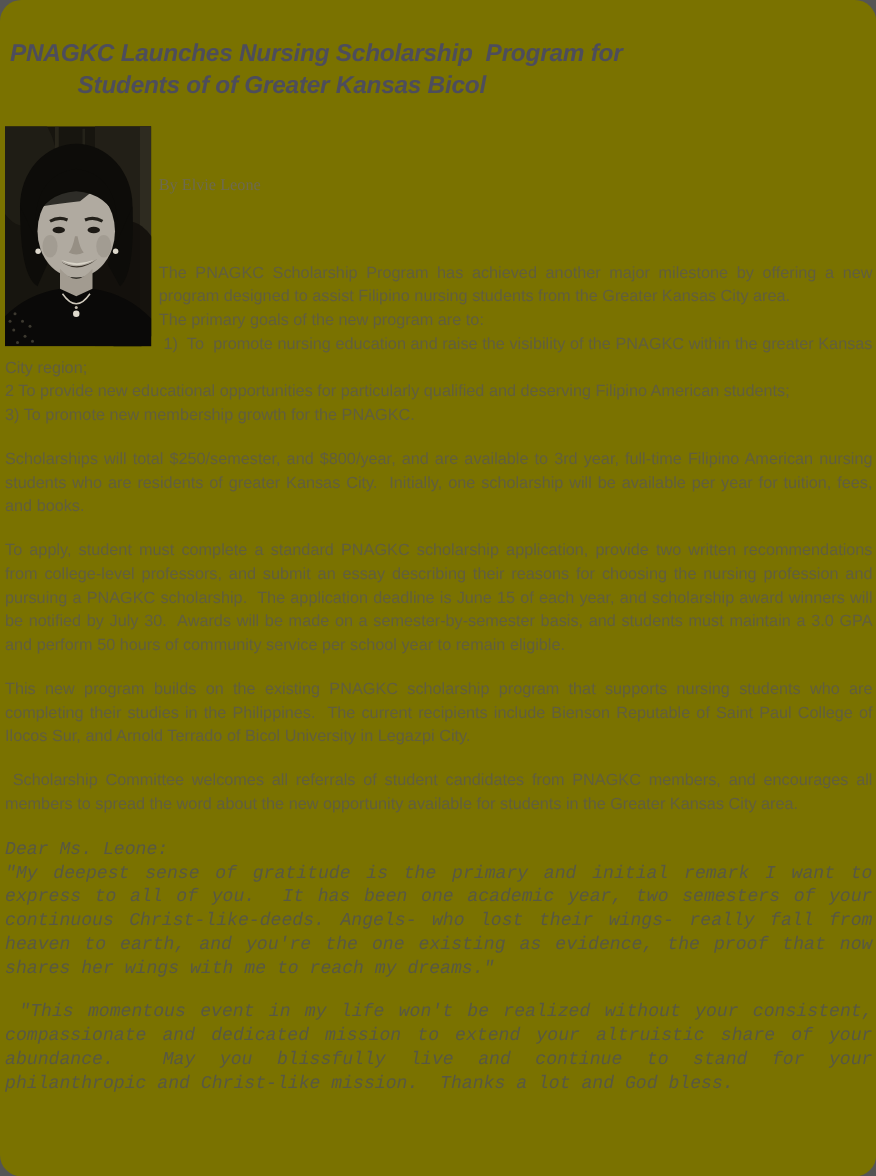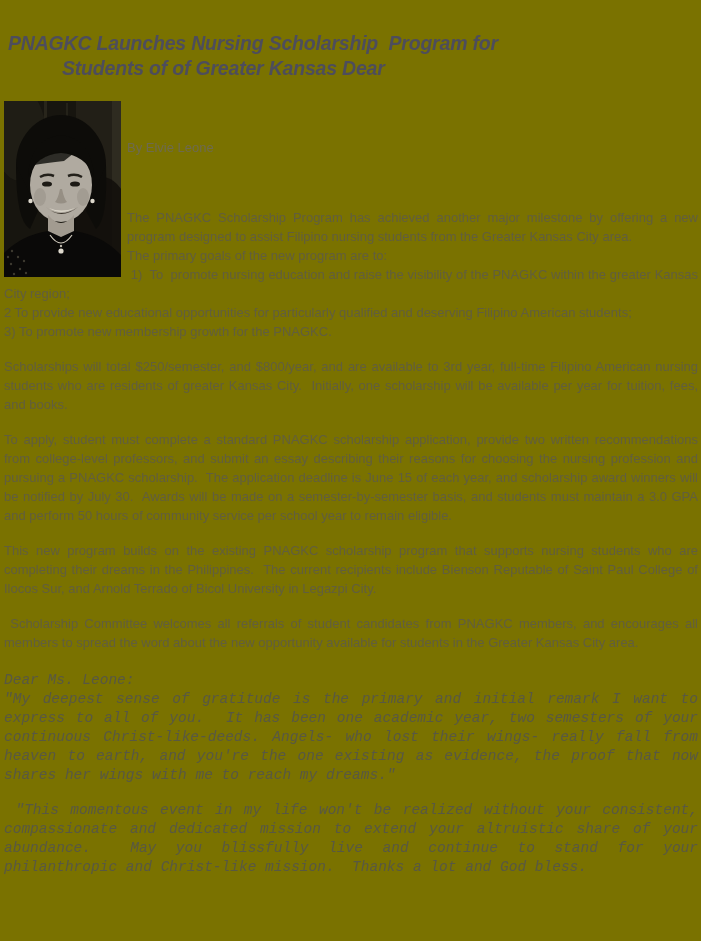--- a/index.html
+++ b/index.html
@@ -10,20 +10,21 @@
     --serif-text:#585843;
   }
   html,body{margin:0;padding:0;background:#555;}
   .page{
     width:701px;height:941px;
     background:var(--background,#7a7200);
     overflow:hidden;
     font-family:"Liberation Sans",sans-serif;
     position:relative;
     margin:0 auto;
+    border-radius:17px;
   }
   .title{
     margin:31px 8px 0 8px;
     font-style:italic;font-weight:bold;
     font-size:19.5px;line-height:25px;
     color:var(--title,#4d4d5c);
     letter-spacing:-0.2px;
   }
   .title .line{display:block;white-space:pre;}
   .title .line2{margin-left:54px;}
@@ -37,20 +38,21 @@
     margin:1px 6px 2px 0;
   }
   .photo-wrap svg{display:block;}
   .byline{
     padding-left:18px;
     margin-bottom:13px;
     font-size:13px;line-height:19px;
     color:var(--byline-text,#6e6a4e);
     text-align:left;
     white-space:pre-wrap;
+    font-family:Liberation Serif, serif;
   }
   p.sans{
     margin:16px 0;
     font-size:13px;line-height:19px;
     color:var(--body-text,#615e3e);
     text-align:justify;
     white-space:pre-wrap;
     -webkit-hyphens:auto;hyphens:auto;
   }
   p.sans.first{margin-top:0;}
@@ -66,21 +68,21 @@
   .letter p{margin:0;font-style:italic;font-family:Liberation Mono, monospace;}
   .letter p.quote2{margin-top:16px;}
 </style>
 </head>
 <body>
 
 <div class="page">
 
   <div class="title">
     <span class="line line1">PNAGKC Launches Nursing Scholarship  Program for</span>
-    <span class="line line2">Students of of Greater Kansas Dear</span>
+    <span class="line line2">Students of of Greater Kansas Bicol</span>
   </div>
 
   <div class="content">
 
     <div class="photo-wrap">
       <svg viewBox="0 0 117 176" width="117" height="176" role="img">
         <rect width="117" height="176" fill="#17150f"></rect>
         <rect x="72" y="0" width="45" height="176" fill="#221f17"></rect>
         <rect x="108" y="0" width="9" height="176" fill="#2e2b20"></rect>
         <ellipse cx="16" cy="34" rx="26" ry="46" fill="#242118" opacity="0.7"></ellipse>
@@ -142,21 +144,21 @@
     <p class="sans first">The PNAGKC Scholarship Program has achieved another major milestone by offering a new program designed to assist Filipino nursing students from the Greater Kansas City area.
 The primary goals of the new program are to:
  1)  To  promote nursing education and raise the visibility of the PNAGKC within the greater Kansas City region;
 2 To provide new educational opportunities for particularly qualified and deserving Filipino American students;
 3) To promote new membership growth for the PNAGKC.</p>
 
     <p class="sans">Scholarships will total $250/semester, and $800/year, and are available to 3rd year, full-time Filipino American nursing students who are residents of greater Kansas City.  Initially, one scholarship will be available per year for tuition, fees, and books.</p>
 
     <p class="sans">To apply, student must complete a standard PNAGKC scholarship application, provide two written recommendations from college-level professors, and submit an essay describing their reasons for choosing the nursing profession and pursuing a PNAGKC scholarship.  The application deadline is June 15 of each year, and scholarship award winners will be notified by July 30.  Awards will be made on a semester-by-semester basis, and students must maintain a 3.0 GPA and perform 50 hours of community service per school year to remain eligible.</p>
 
-    <p class="sans">This new program builds on the existing PNAGKC scholarship program that supports nursing students who are completing their dreams in the Philippines.  The current recipients include Bienson Reputable of Saint Paul College of Ilocos Sur, and Arnold Terrado of Bicol University in Legazpi City.</p>
+    <p class="sans">This new program builds on the existing PNAGKC scholarship program that supports nursing students who are completing their studies in the Philippines.  The current recipients include Bienson Reputable of Saint Paul College of Ilocos Sur, and Arnold Terrado of Bicol University in Legazpi City.</p>
 
     <p class="sans"> Scholarship Committee welcomes all referrals of student candidates from PNAGKC members, and encourages all members to spread the word about the new opportunity available for students in the Greater Kansas City area.</p>
 
 
     <div class="letter">
       <p class="salutation">Dear Ms. Leone:</p>
       <p class="quote1">"My deepest sense of gratitude is the primary and initial remark I want to express to all of you.  It has been one academic year, two semesters of your continuous Christ-like-deeds. Angels- who lost their wings- really fall from heaven to earth, and you're the one existing as evidence, the proof that now shares her wings with me to reach my dreams."</p>
       <p class="quote2"> "This momentous event in my life won't be realized without your consistent, compassionate and dedicated mission to extend your altruistic share of your abundance.  May you blissfully live and continue to stand for your philanthropic and Christ-like mission.  Thanks a lot and God bless.</p>
     </div>
 

